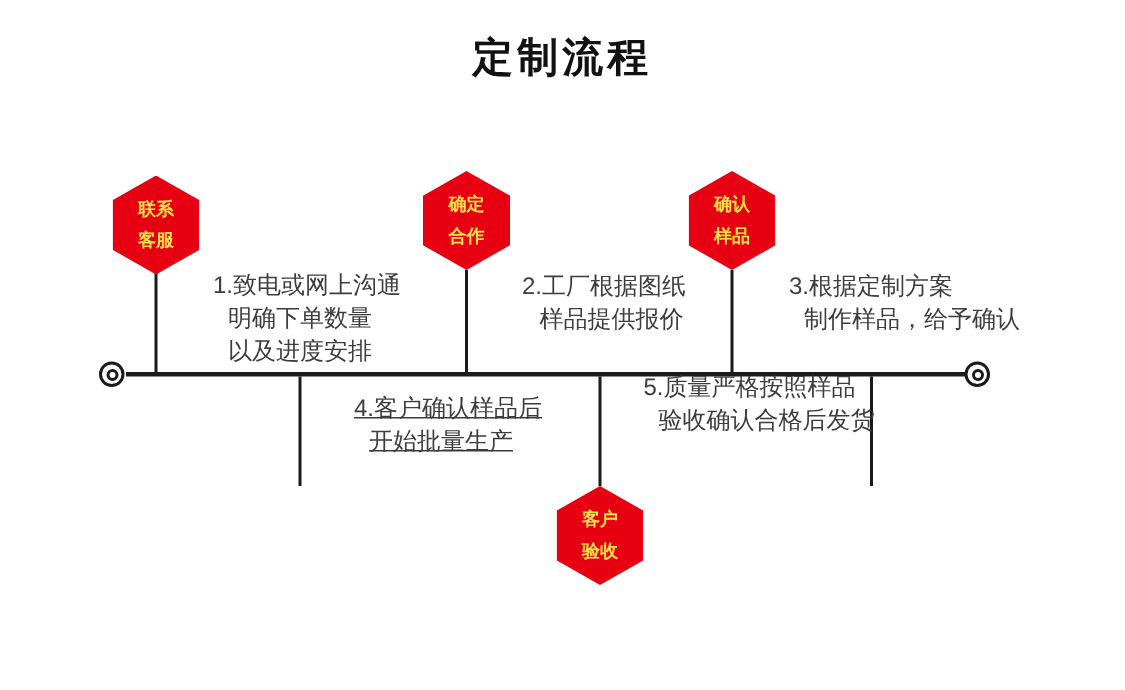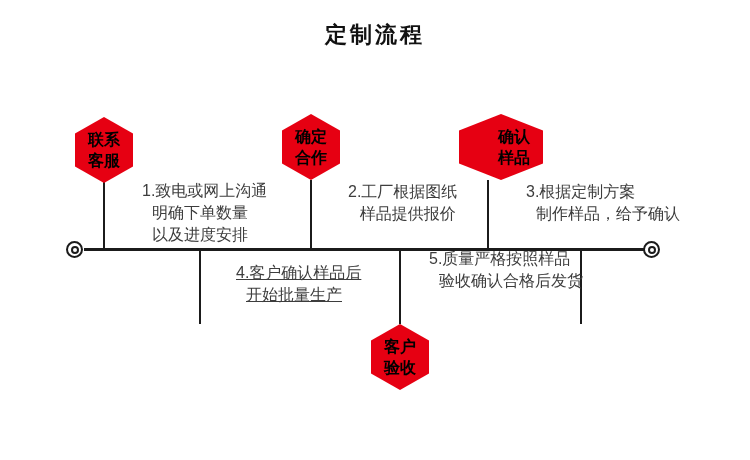--- a/index.html
+++ b/index.html
@@ -10,21 +10,21 @@
     background: #ffffff;
     font-family: "Liberation Sans", "DejaVu Sans", sans-serif;
     overflow: hidden;
   }
   .title {
     position: absolute;
     top: 20px;
     left: 0;
     right: 0;
     text-align: center;
-    font-size: 22px;
+    font-size: 27px;
     font-weight: bold;
     color: #111111;
     letter-spacing: 3px;
   }
   .timeline {
     position: absolute;
     left: 84px;
     top: 248px;
     width: 560px;
     height: 3px;
@@ -56,27 +56,27 @@
     background: var(--line, #1b1b1b);
   }
   .connector.c-top    { top: 180px; height: 70px; }
   .connector.c-bottom { top: 251px; height: 73px; }
   .hex {
     position: absolute;
     width: 58px;
     height: 66px;
     background: var(--accent, #e60012);
     clip-path: polygon(50% 0%, 100% 25%, 100% 75%, 50% 100%, 0% 75%, 0% 25%);
-    color: #000000;
+    color: #fde047;
     display: flex;
     flex-direction: column;
     align-items: center;
     justify-content: center;
     font-weight: bold;
-    font-size: 16px;
+    font-size: 12px;
     line-height: 21px;
     text-align: center;
   }
   .note {
     position: absolute;
     font-size: 16px;
     color: #3d3d3d;
     line-height: 22px;
     white-space: nowrap;
   }
@@ -106,21 +106,21 @@
   <div class="connector c-bottom" style="left:580px;"></div>
 
   <div class="hex" style="left:75px; top:117px;">
     <span>联系</span>
     <span>客服</span>
   </div>
   <div class="hex" style="left:282px; top:114px;">
     <span>确定</span>
     <span>合作</span>
   </div>
-  <div class="hex" style="left:459px; top:114px;padding-left:26px;">
+  <div class="hex" style="left:459px; top:114px;">
     <span>确认</span>
     <span>样品</span>
   </div>
 
   <div class="hex" style="left:371px; top:324px;">
     <span>客户</span>
     <span>验收</span>
   </div>
 
   <div class="note" style="left:142px; top:180px;">

